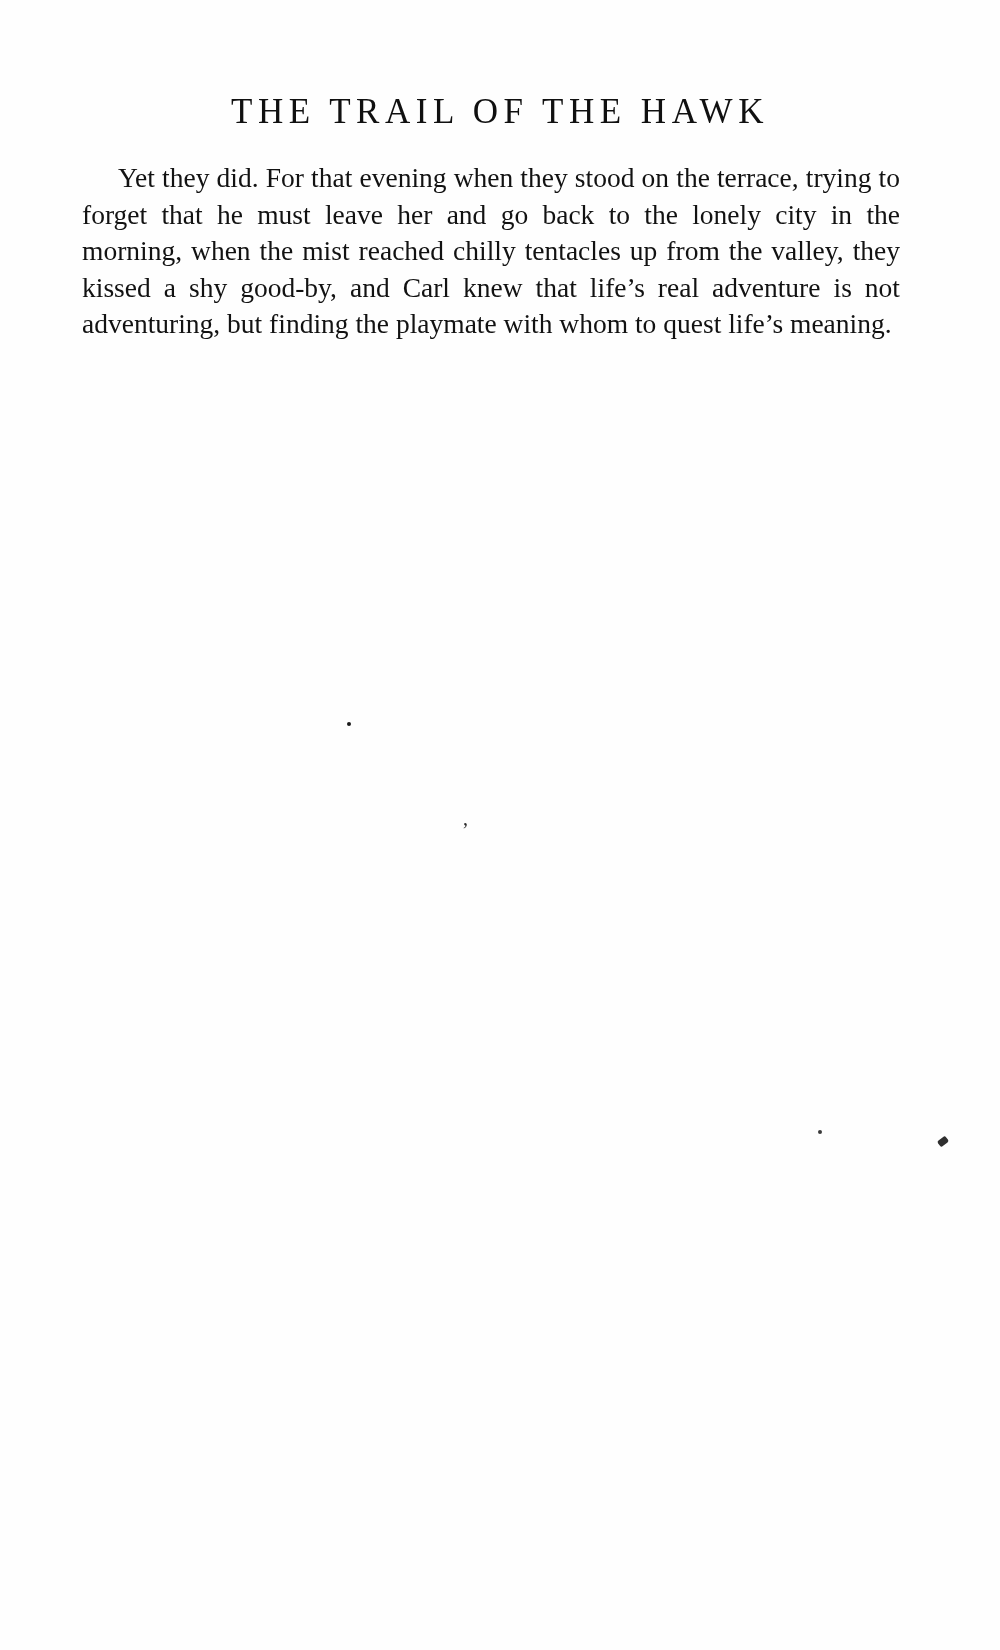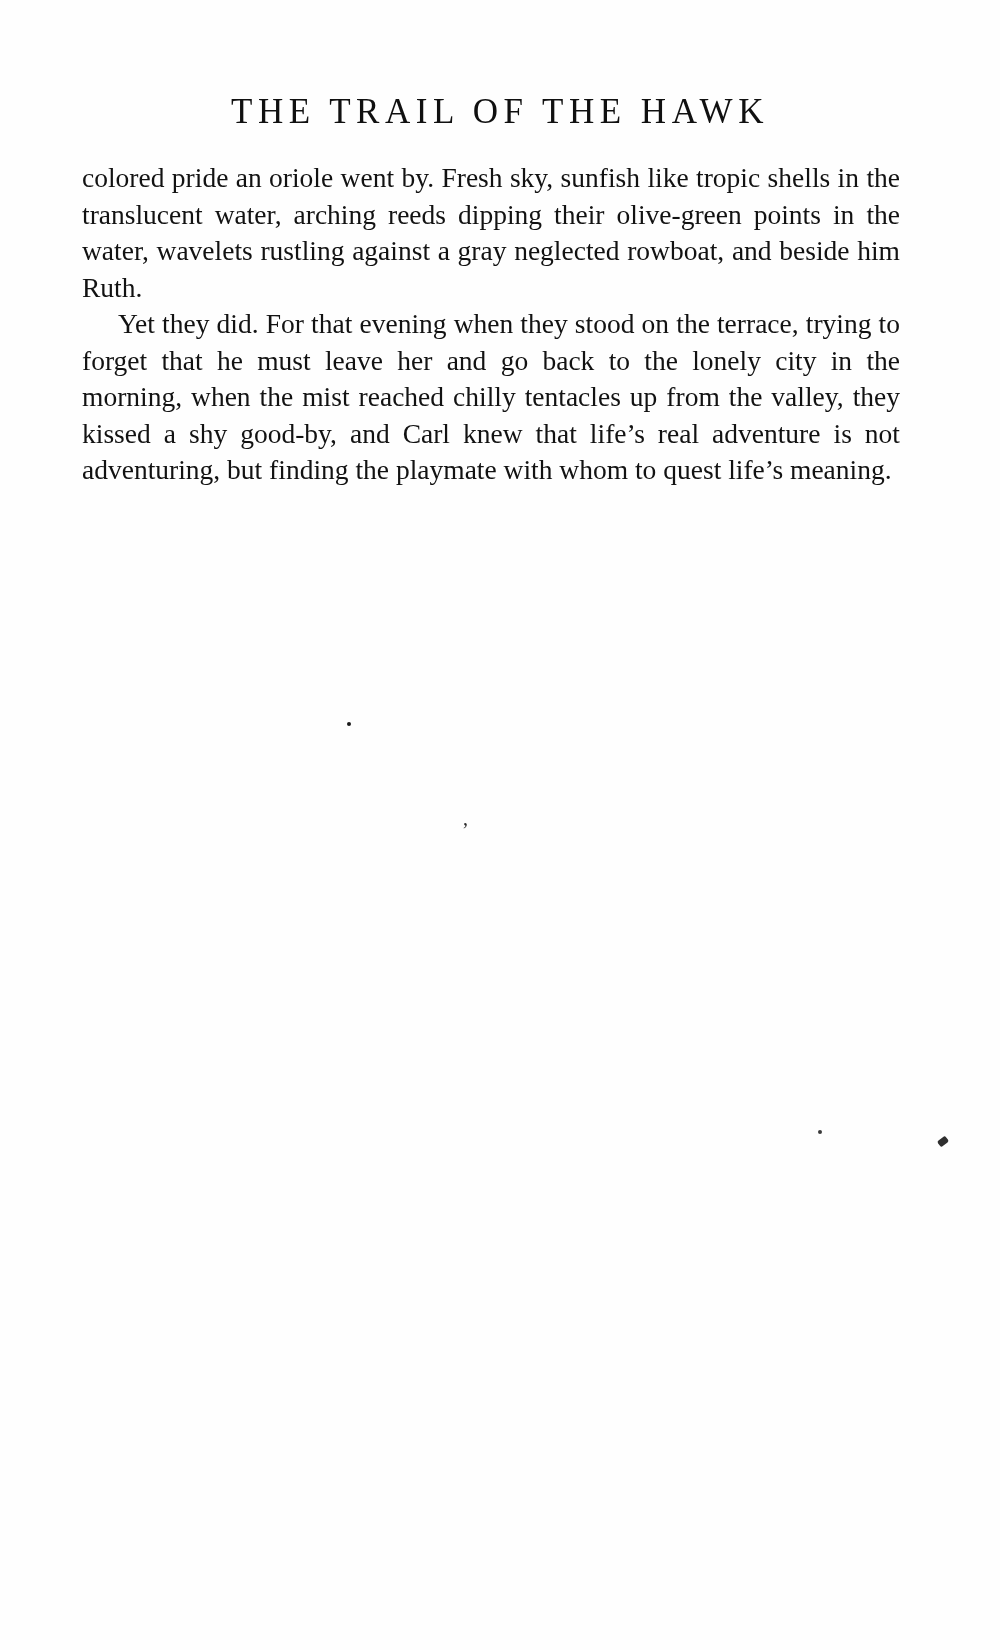--- a/index.html
+++ b/index.html
@@ -92,21 +92,20 @@
   }
 </style>
 </head>
 <body>
 
 <div class="page">
 
   <div class="running-head">THE TRAIL OF THE HAWK</div>
 
   <div class="body-text">
-    <p>colored pride an oriole went by.  Fresh sky, sunfish like tropic shells in the translucent water, arching reeds dipping their olive-green points in the water, wavelets rustling against a gray neglected rowboat, and beside him Ruth.</p>
     <p class="indent">Yet they did.  For that evening when they stood on the terrace, trying to forget that he must leave her and go back to the lonely city in the morning, when the mist reached chilly tentacles up from the valley, they kissed a shy good-by, and Carl knew that life’s real adventure is not adventuring, but finding the playmate with whom to quest life’s meaning.</p>
   </div>
 
   <div class="dot-accent"></div>
 
   <div class="stray-mark">’</div>
 
   <div class="speck-a"></div>
   <div class="speck-b"></div>
 

